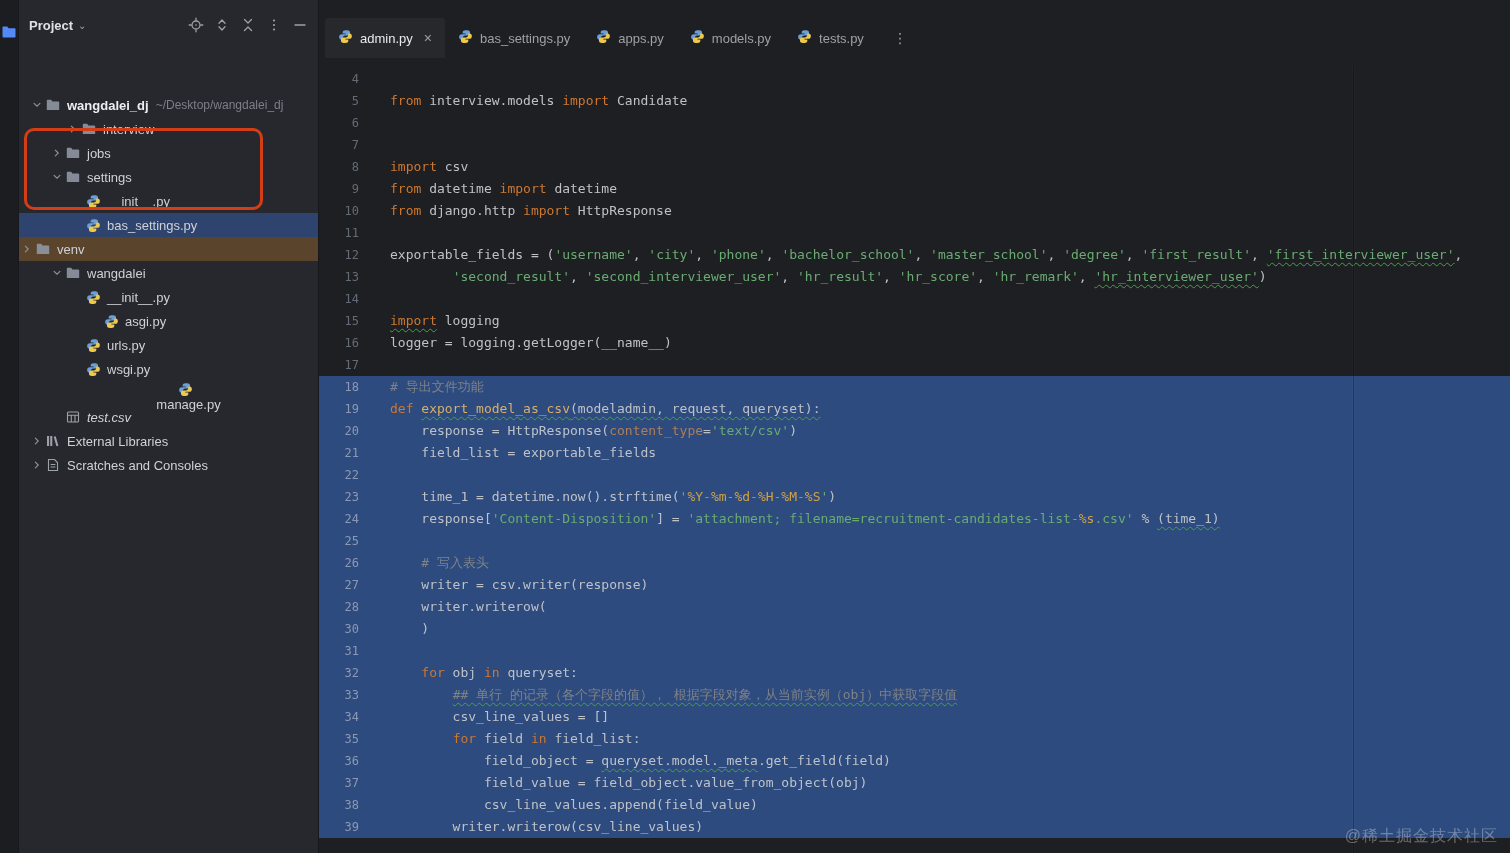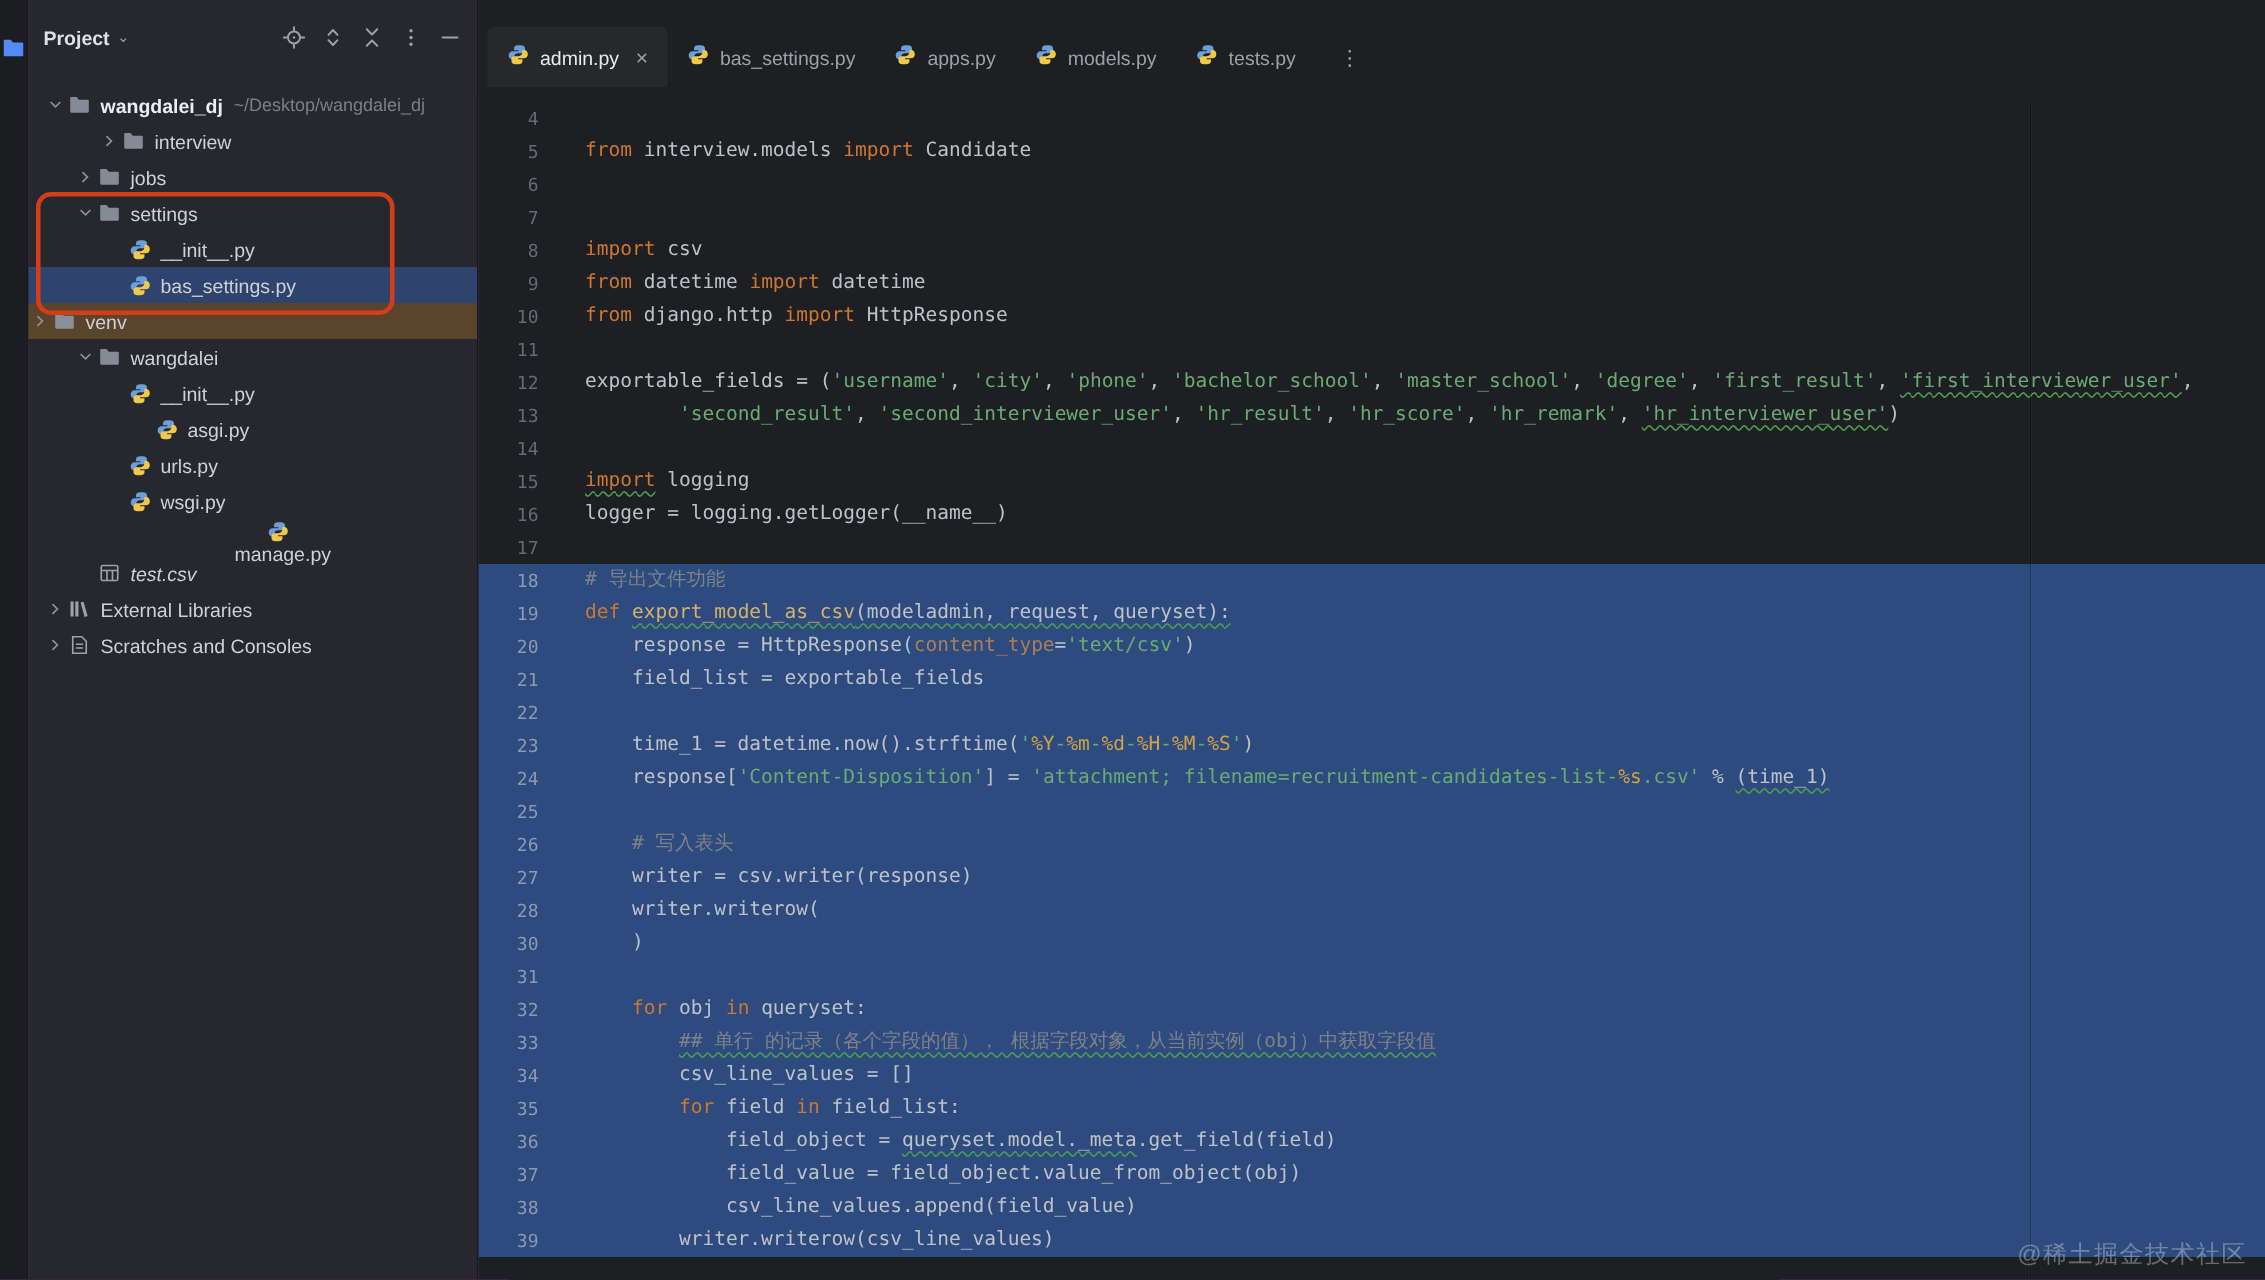--- a/index.html
+++ b/index.html
@@ -1,17 +1,17 @@
 <!DOCTYPE html>
 <html><head>
 <meta charset="utf-8">
 <style>
   html,body{margin:0;padding:0;background:#141517;}
   body{width:1510px;height:853px;overflow:hidden;font-family:"Liberation Sans",sans-serif;-webkit-font-smoothing:antialiased;}
-  .app{position:relative;width:1510px;height:853px;display:flex;background:#d946ef;}
+  .app{position:relative;width:1510px;height:853px;display:flex;background:#14532d;}
 
   
   .stripe{width:18px;flex:none;background:#1b1d20;border-right:1px solid #17181b;position:relative;}
   .stripe-icon{position:absolute;top:24px;left:1px;width:16px;height:16px;}
 
   
   .sidebar{width:299px;flex:none;background:#26282e;border-right:1px solid #17181b;display:flex;flex-direction:column;position:relative;}
   .sidebar-header{height:50px;flex:none;display:flex;align-items:center;padding:0 10px 0 10px;}
   .sidebar-title{display:flex;align-items:center;gap:5px;color:#dfe1e5;font-size:13px;font-weight:bold;cursor:default;}
   .sidebar-title .chev{color:#9da1a8;font-size:10px;font-weight:normal;}
@@ -100,21 +100,21 @@
             </svg>
           </div>
           <div class="act">
             <svg width="16" height="16" viewBox="0 0 16 16" stroke="#9da1a8" stroke-width="1.3" fill="none" stroke-linecap="round" stroke-linejoin="round">
               <path d="M3 8h10"></path>
             </svg>
           </div>
         </div>
     </div>
     <div class="tree" id="tree">
-        <div class="trow rootrow" style="padding-left: 10px;">
+        <div class="trow rootrow" style="padding-left: 10px; margin-top: 35px;">
           <span class="tchev">
             <svg width="10" height="10" viewBox="0 0 12 12">
               <path d="M2.5 4 6 7.5 9.5 4" stroke="#8c9199" stroke-width="1.4" fill="none" stroke-linecap="round"></path>
             </svg>
           </span>
           <span class="ticon">
             <svg width="16" height="16" viewBox="0 0 16 16">
               <path fill="#8f96a3" d="M1.8 3.4c0-.4.3-.7.7-.7h3.6l1.4 1.8h6c.4 0 .7.3.7.7v7.2c0 .4-.3.7-.7.7H2.5a.7.7 0 0 1-.7-.7V3.4z" opacity="0.9"></path>
             </svg>
           </span>

